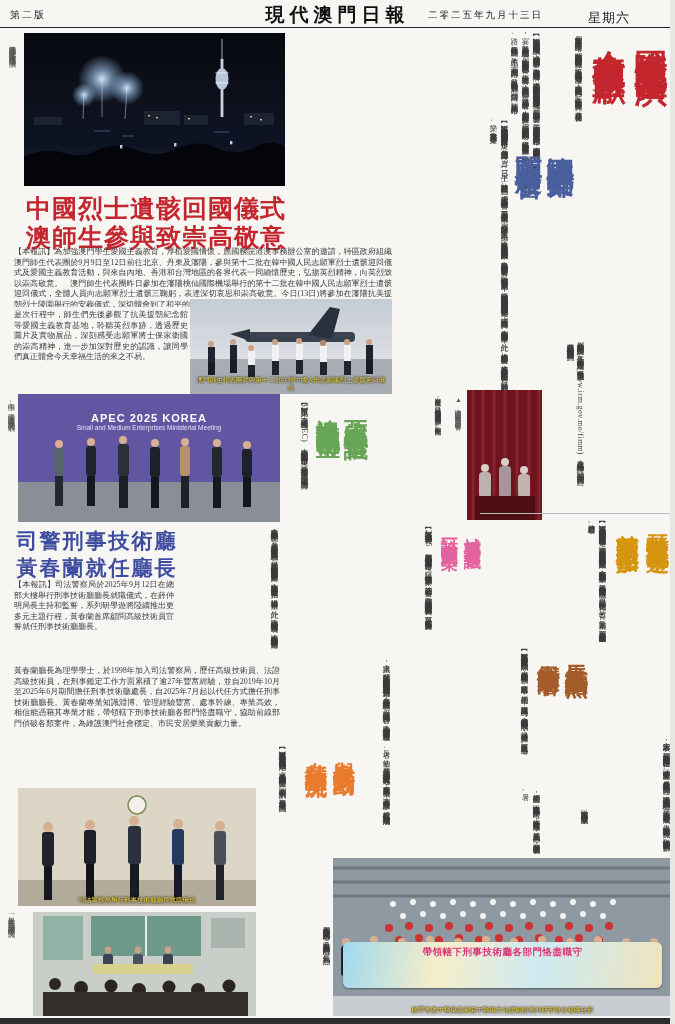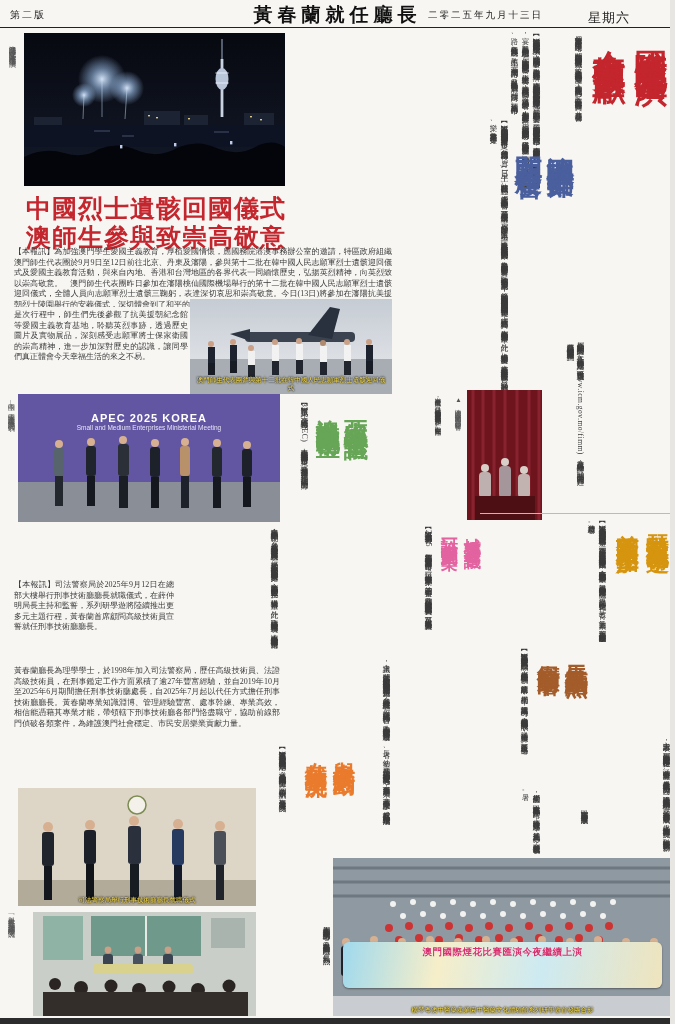--- a/index.html
+++ b/index.html
@@ -42,21 +42,21 @@
   .rule{background:#bbb;}
   .bottom-band{left:0;top:1018px;width:675px;height:6px;background:#2c2c2c;}
 </style>
 </head>
 <body>
 
 <div class="page">
 
   <div class="abs hdr">
     <div class="abs hdr-page" data-bind="header.page_number">第二版</div>
-    <div class="abs hdr-mast" data-bind="header.masthead">黃春蘭就任廳長</div>
+    <div class="abs hdr-mast" data-bind="header.masthead">現代澳門日報</div>
     <div class="abs hdr-date" data-bind="header.date">二零二五年九月十三日</div>
     <div class="abs hdr-week" data-bind="header.weekday">星期六</div>
   </div>
 
   <div class="abs vcap" style="left:5px;top:40px;width:13px;height:150px;" data-bind="articles.fireworks.photo_caption">澳門國際煙花比賽匯演今晚繼續上演</div>
   <div class="abs photo" style="left:24px;top:33px;width:261px;height:153px;">
     <svg viewBox="0 0 261 153" preserveAspectRatio="none">
       <defs>
         <linearGradient id="sky" x1="0" y1="0" x2="0" y2="1">
           <stop offset="0" stop-color="#070910"></stop>
@@ -281,20 +281,22 @@
   <div class="abs vbody" style="left:486px;top:518px;width:122px;height:124px;" data-bind="articles.tcm.body1">【本報訊】本澳多個旅遊及教育團體聯合舉辦中醫藥文化體驗研學遊，首發團師生一行逾八十人昨日前往橫琴粵澳合作中醫藥科技產業園，在中醫藥文化體驗館參觀學習，親身感受中醫藥文化的深厚底蘊。是次活動融合文化、教育、旅遊元素，冀加深青少年對中醫藥文化的認識，推動研學旅遊持續發展。</div>
   <div class="abs vbody" style="left:594px;top:736px;width:78px;height:120px;" data-bind="articles.tcm.body2">主辦方表示，系列研學遊將陸續推出更多元主題行程，涵蓋中醫藥歷史、養生保健及現代科研應用等內容，讓學生透過實地考察與互動體驗，了解琴澳深度合作的發展成果，促進兩地文旅與教育交流，推動中醫藥文化傳承創新。</div>
 
   <div class="abs vhead head-brown" style="left:532px;top:646px;width:58px;height:152px;font-size:23px;line-height:28px;letter-spacing:2px;" data-bind="articles.heat.headline">天氣持續酷熱
 衛局籲防中暑</div>
   <div class="abs vbody" style="left:480px;top:646px;width:50px;height:156px;" data-bind="articles.heat.body">【本報訊】氣象局預料本澳未來數日天氣持續酷熱，衛生局呼籲居民提高警惕，注意防範中暑。衛生局稱，處於高溫環境時，身體機能容易出現熱衰竭徵狀，體溫會持續上升，嚴重時可危及生命。</div>
   <div class="abs vbody" style="left:534px;top:804px;width:56px;height:52px;" data-bind="articles.heat.tail">市民亦應關注身邊人士健康狀況。</div>
   <div class="abs vbody" style="left:350px;top:744px;width:42px;height:110px;" data-bind="articles.heat.body2">長者、幼童、孕婦及長期病患者應特別注意所處環境通風，避免烈日下暴曬過久，若感不適應立即求診，或撥打九九九召喚救護車送院治理。</div>
   <div class="abs vbody" style="left:394px;top:788px;width:148px;height:68px;" data-bind="articles.heat.body3">衛生局提醒，市民在酷熱天氣下戶外作業時，應適時在陰涼處休息，並補充足夠水分，穿着淺色寬鬆衣物，慎防中暑。</div>
 
+  <div class="abs hhead head-indigo" style="left:16px;top:520px;width:162px;height:54px;font-size:21px;line-height:27px;letter-spacing:2px;" data-bind="articles.police.headline">司警刑事技術廳
+黃春蘭就任廳長</div>
   <div class="abs hbody" style="left:14px;top:580px;width:160px;height:82px;" data-bind="articles.police.body1">【本報訊】司法警察局於2025年9月12日在總部大樓舉行刑事技術廳廳長就職儀式，在薛仲明局長主持和監誓，系列研學遊將陸續推出更多元主題行程，黃春蘭首席顧問高級技術員宣誓就任刑事技術廳廳長。</div>
   <div class="abs hbody" style="left:14px;top:666px;width:266px;height:118px;" data-bind="articles.police.body2">黃春蘭廳長為理學學士，於1998年加入司法警察局，歷任高級技術員、法證高級技術員，在刑事鑑定工作方面累積了逾27年豐富經驗，並自2019年10月至2025年6月期間擔任刑事技術廳處長，自2025年7月起以代任方式擔任刑事技術廳廳長。黃春蘭專業知識淵博、管理經驗豐富、處事幹練、專業高效，相信能憑藉其專業才能，帶領轄下刑事技術廳各部門恪盡職守，協助前線部門偵破各類案件，為維護澳門社會穩定、市民安居樂業貢獻力量。</div>
 
   <div class="abs photo" style="left:18px;top:788px;width:238px;height:118px;">
     <svg viewBox="0 0 238 118" preserveAspectRatio="none">
       <rect width="238" height="118" fill="#ddd6c6"></rect>
       <rect y="92" width="238" height="26" fill="#b3ab9a"></rect>
       <circle cx="119" cy="17" r="9" fill="#f4f1ea" stroke="#7d8c52" stroke-width="1.5"></circle>
       <g>
         <g transform="translate(24,34)">
@@ -466,19 +468,19 @@
             <circle cx="5" cy="4" r="4" fill="#d6b091"></circle>
             <rect y="8" width="10" height="30" rx="3" fill="#20252e"></rect>
           </g>
         <g transform="translate(316,80)">
             <circle cx="5" cy="4" r="4" fill="#d6b091"></circle>
             <rect y="8" width="10" height="30" rx="3" fill="#1a1e25"></rect>
           </g>
       </g>
     </svg>
     <div class="banner">
-      <div class="banner-l2" data-bind="articles.tcm.banner_line2">澳門國際煙花比賽匯演今夜繼續上演</div>
+      <div class="banner-l2" data-bind="articles.tcm.banner_line2">帶領轄下刑事技術廳各部門恪盡職守</div>
     </div>
     <div class="ycap" data-bind="articles.tcm.photo_caption">橫琴粵澳中醫藥產業園中醫藥文化體驗館系列研學遊首發團合影</div>
   </div>
 
   <div class="abs bottom-band"></div>
 </div>
 
 </body></html>

